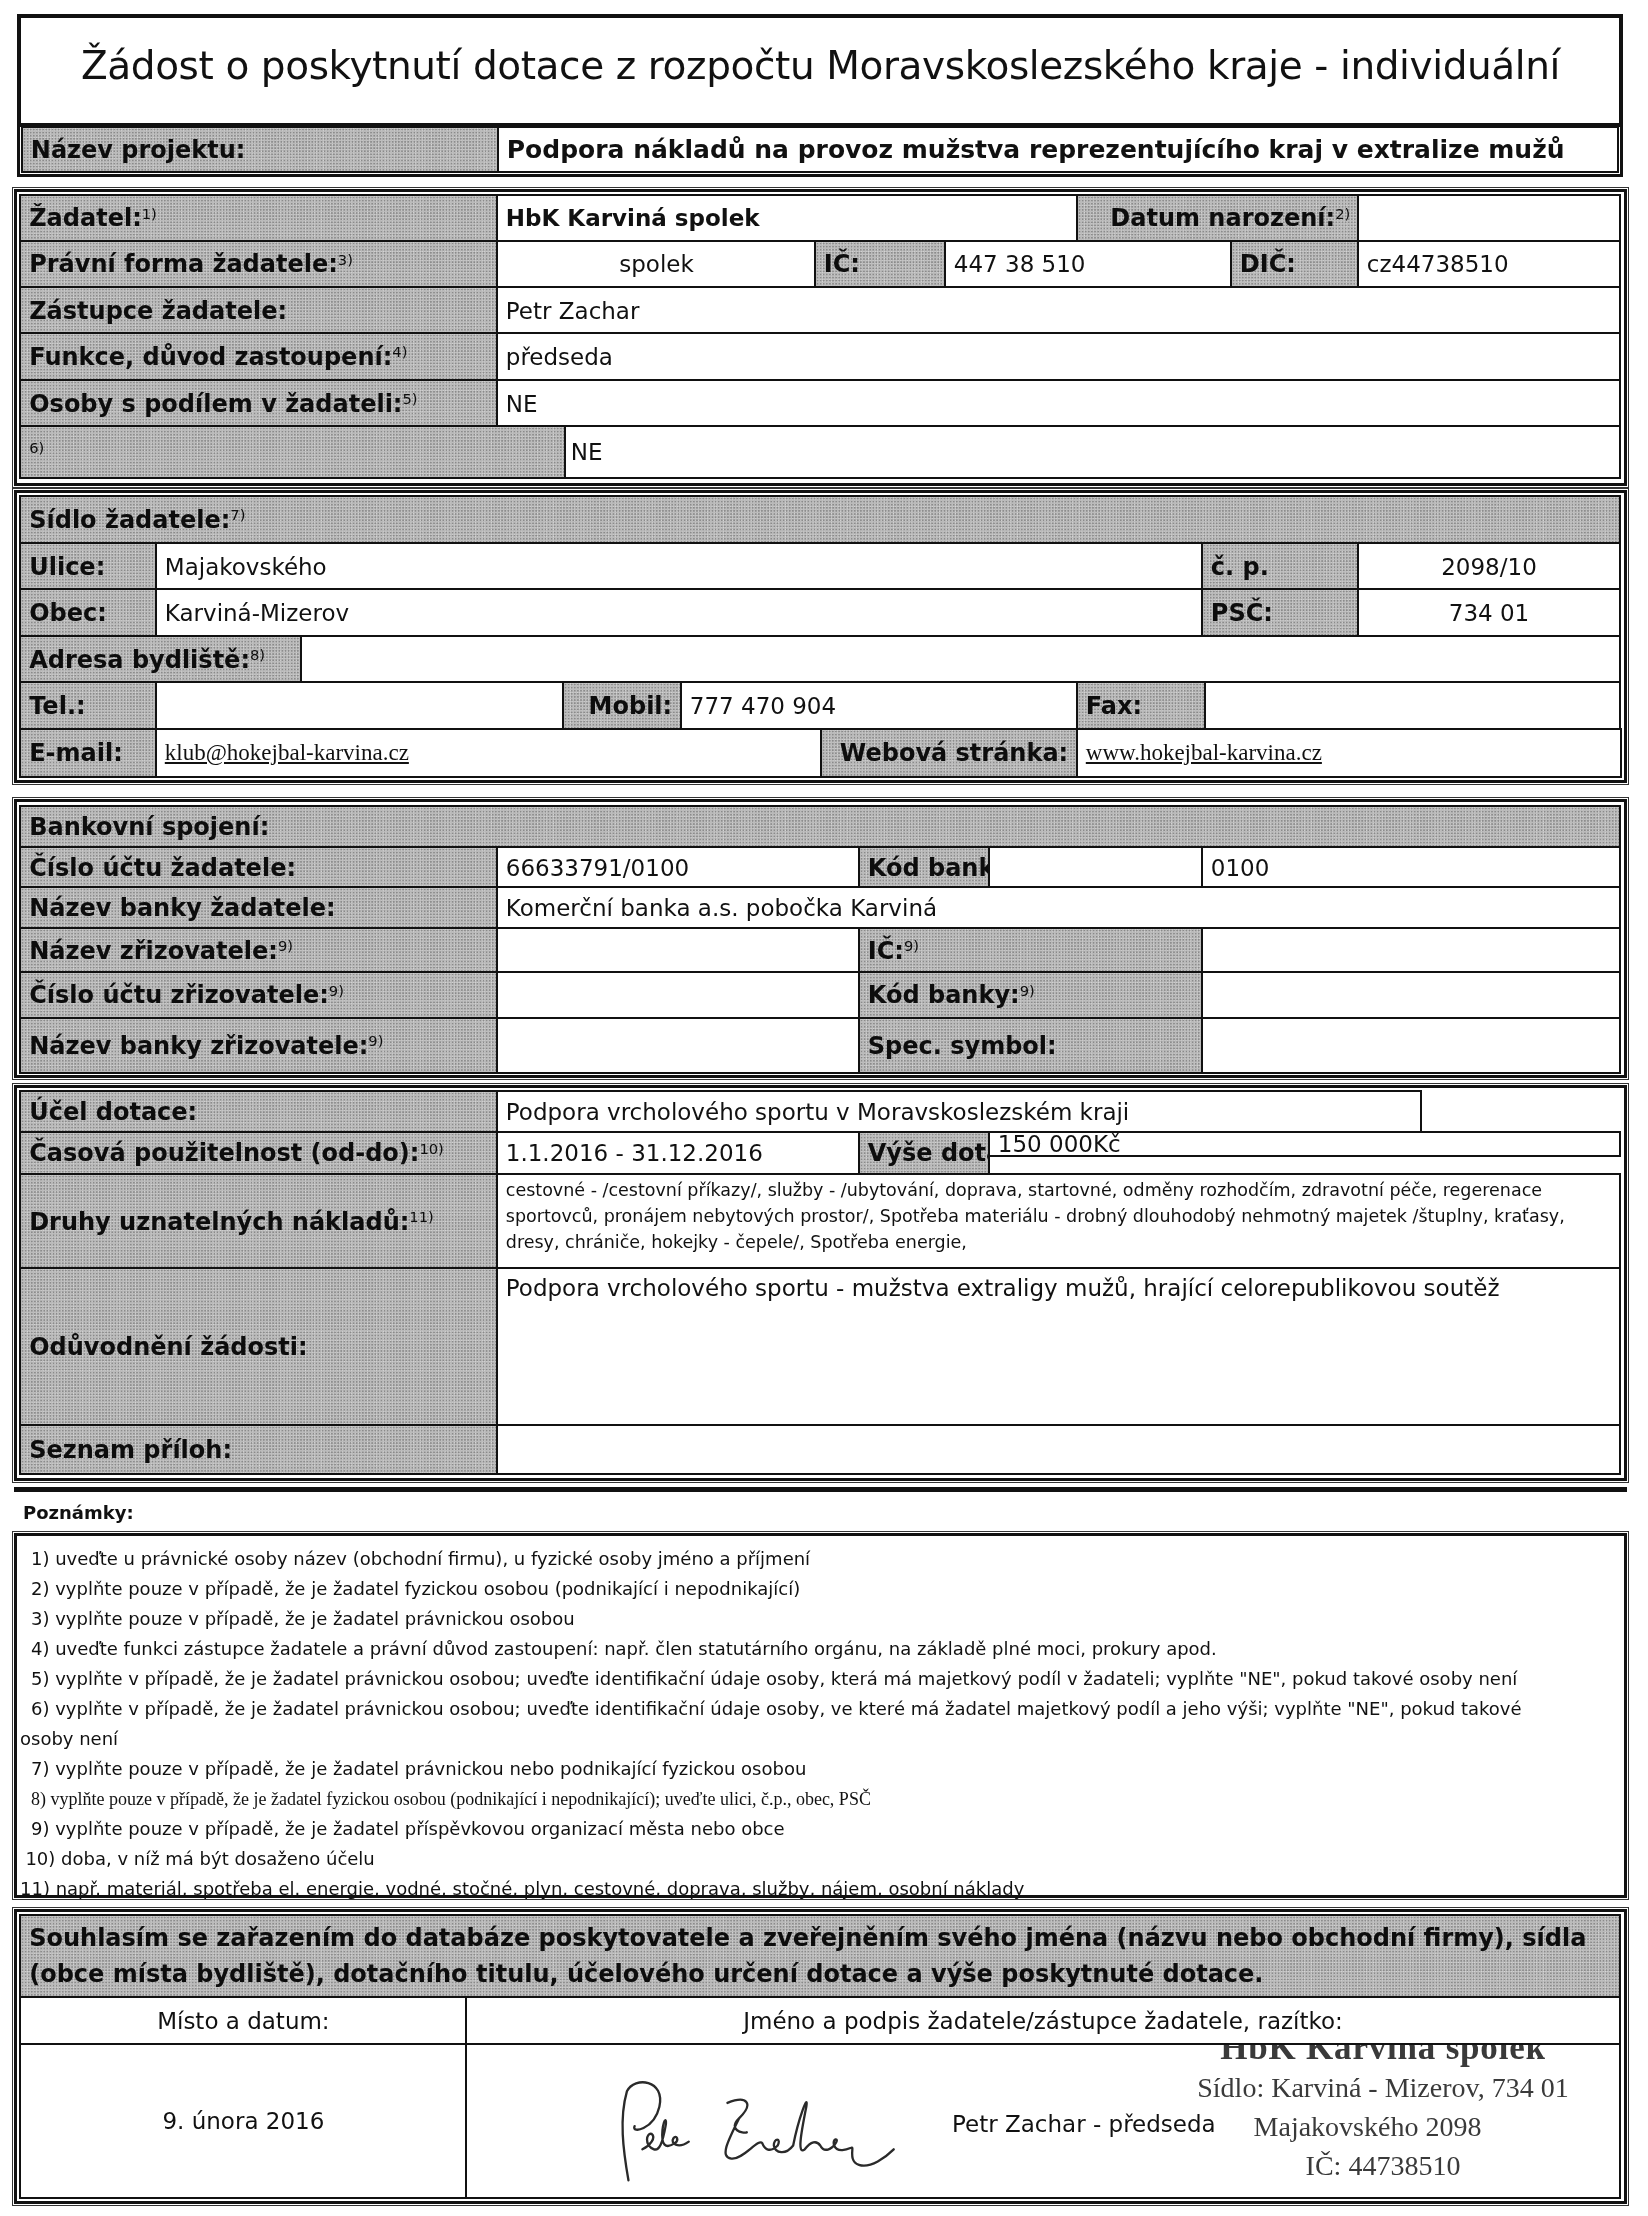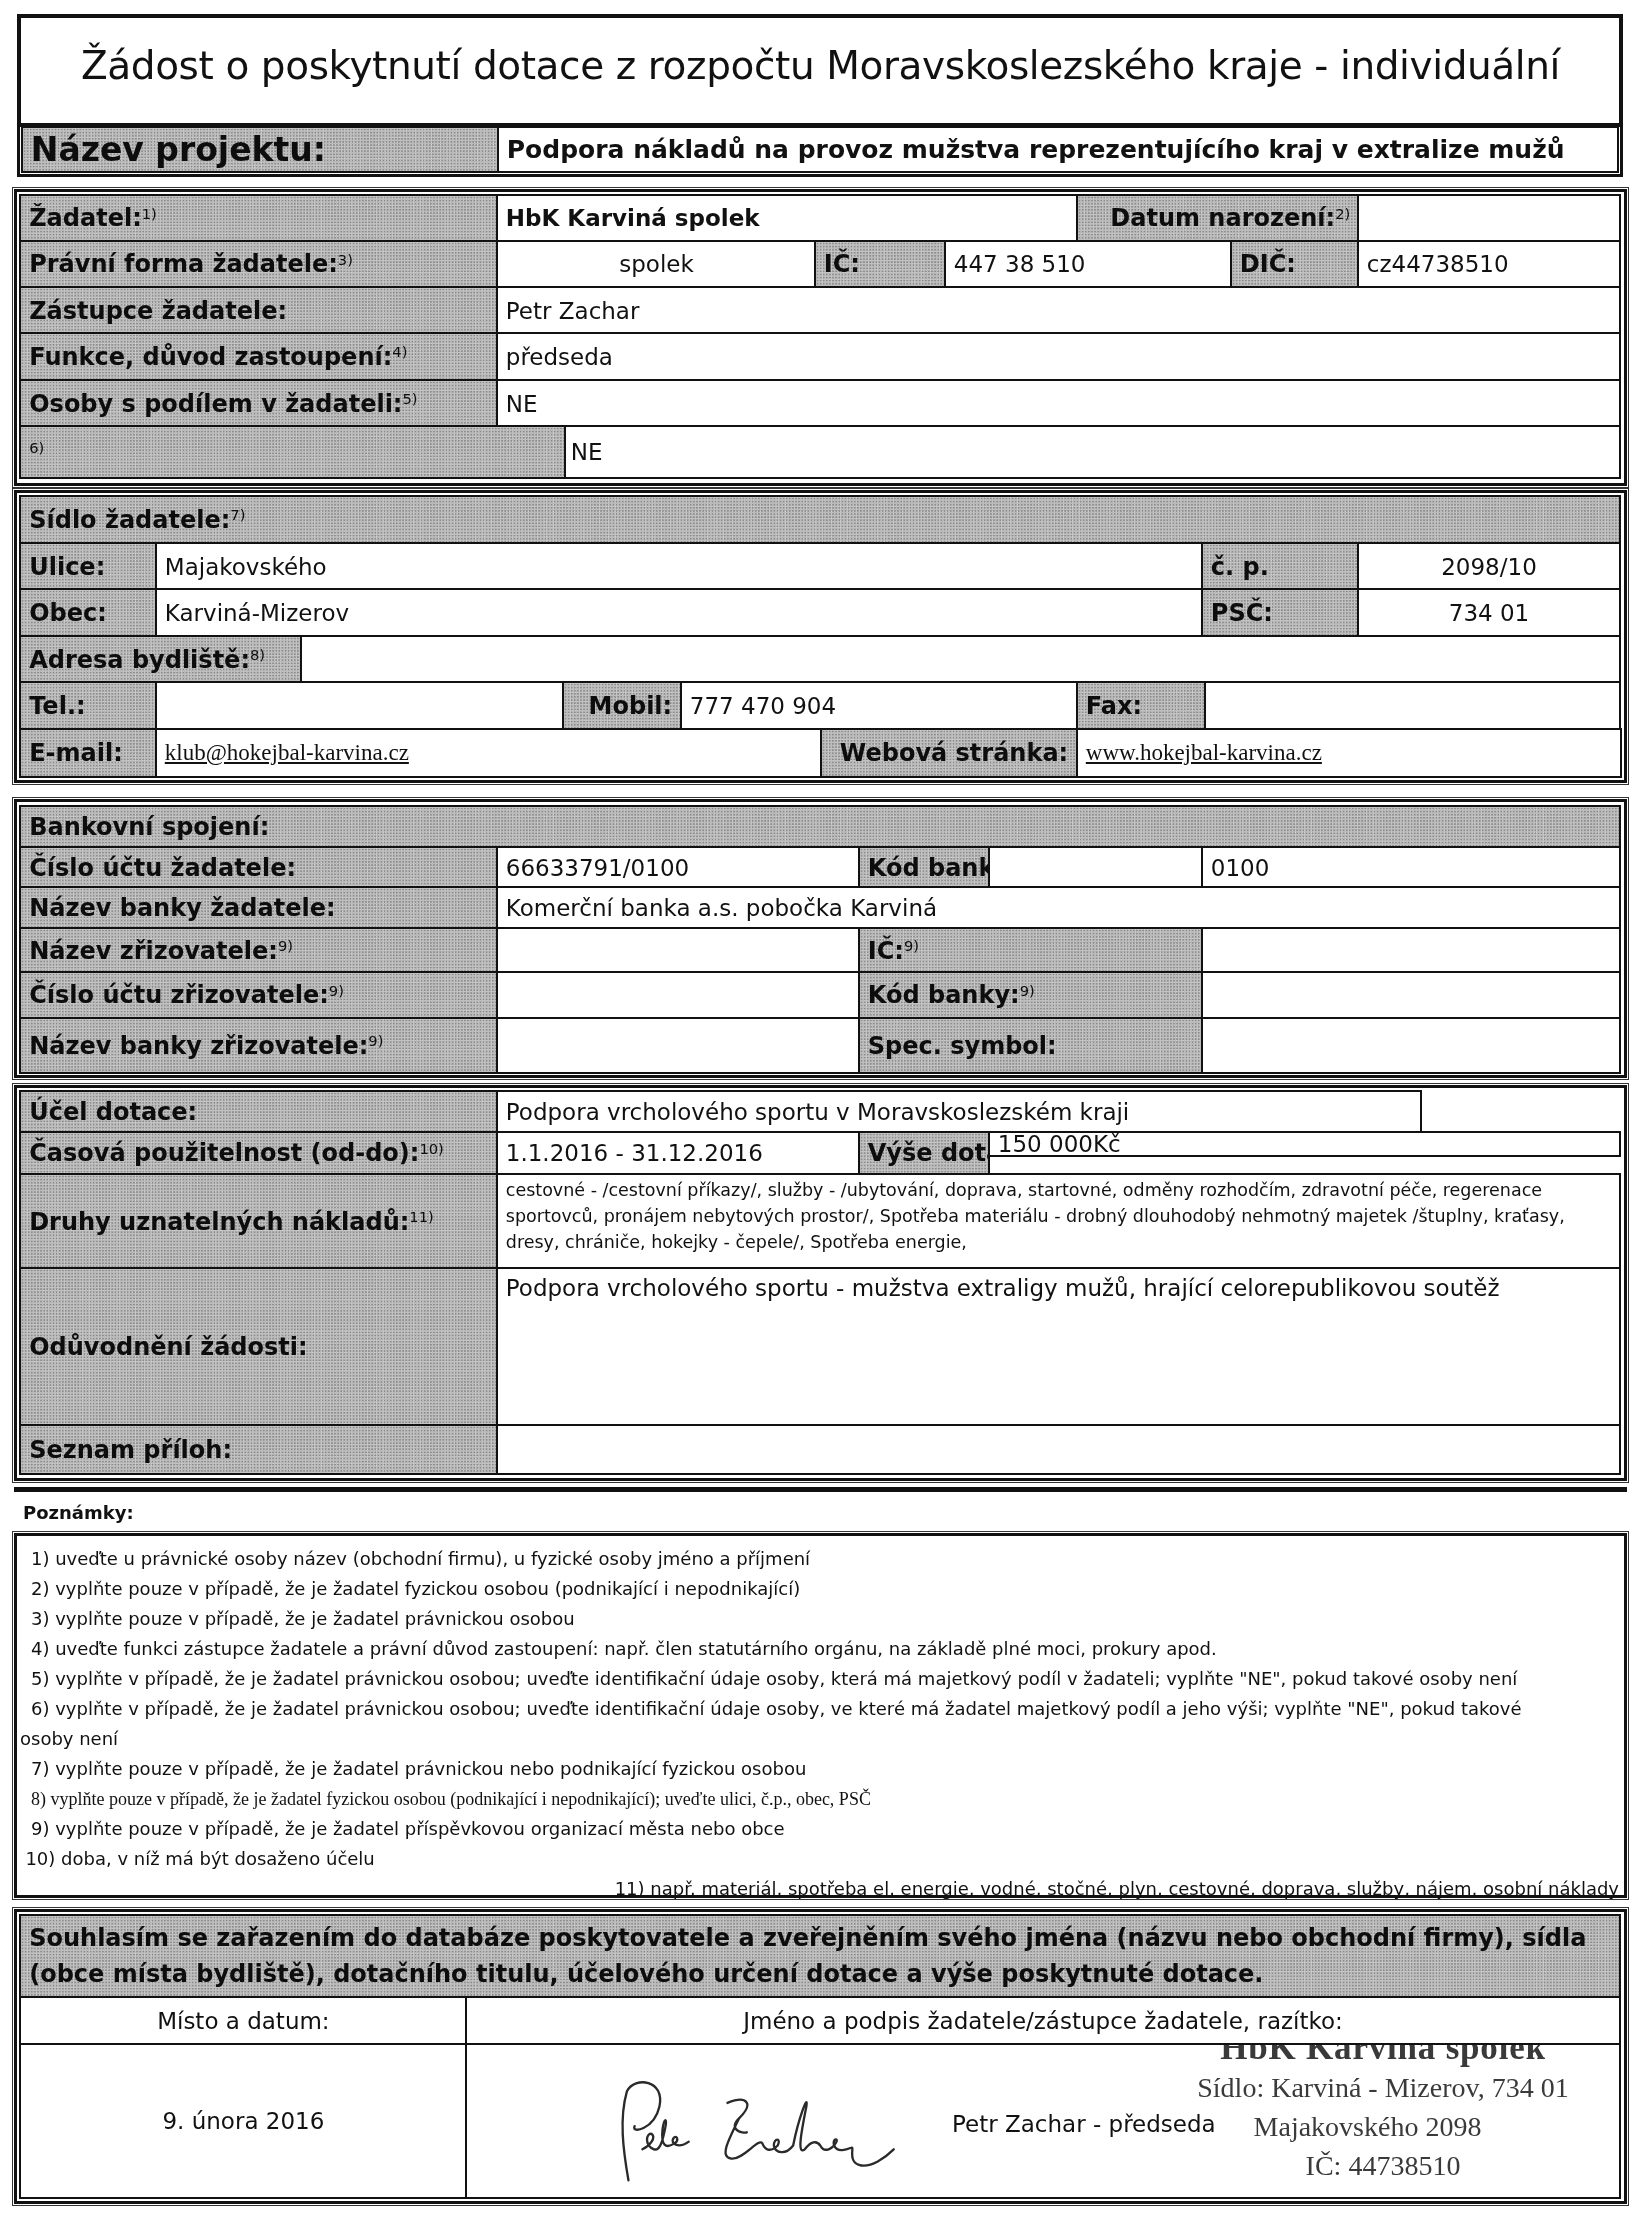--- a/index.html
+++ b/index.html
@@ -21,21 +21,21 @@
   .notes { font-size: 18px; line-height: 30px; }
   .stamp { font-family: "Liberation Serif", "DejaVu Serif", serif; color: #3a3a3a; text-align: center; }
 </style>
 </head>
 <body>
 
 <div class="frame" style="left:17px;top:14px;width:1606px;height:113px;outline:none;border-width:4.7px;"></div>
 <div class="abs" style="left:23px;top:43px;width:1595px;text-align:center;font-size:39px;letter-spacing:-0.4px;">Žádost o poskytnutí dotace z rozpočtu Moravskoslezského kraje - individuální</div>
 
 <div class="frame" style="left:17px;top:123px;width:1606px;height:54px;border-width:3.9px;outline:none;"></div>
-<div class="cell lbl" style="left:21px;top:126px;width:479px;height:47px;font-size:33px;">Název projektu:</div>
+<div class="cell lbl" style="left:21px;top:126px;width:479px;height:47px;font-size:24px;">Název projektu:</div>
 <div class="cell val bold" style="left:497px;top:126px;width:1122px;height:47px;font-size:25px;">Podpora nákladů na provoz mužstva reprezentujícího kraj v extralize mužů</div>
 
 <div class="frame" style="left:14px;top:189px;width:1613px;height:297px;"></div>
 
 <div class="cell lbl" style="left:19.4px;top:194px;width:479px;height:48px;">
   <span>Žadatel:</span>
     <sup>1)</sup>
 </div>
 <div class="cell val bold" style="left:496px;top:194px;width:582px;height:48px;">HbK Karviná  spolek</div>
 <div class="cell lbl" style="left:1076px;top:194px;width:284px;height:48px;justify-content:flex-end;">
@@ -186,21 +186,21 @@
   <div style="padding-left:11px;">2) vyplňte pouze v případě, že je žadatel fyzickou osobou (podnikající i nepodnikající)</div>
   <div style="padding-left:11px;">3) vyplňte pouze v případě, že je žadatel právnickou osobou</div>
   <div style="padding-left:11px;">4) uveďte funkci zástupce žadatele a právní důvod zastoupení: např. člen statutárního orgánu, na základě plné moci, prokury apod.</div>
   <div style="padding-left:11px;">5) vyplňte v případě, že je žadatel právnickou osobou; uveďte identifikační údaje osoby, která má majetkový podíl v žadateli; vyplňte "NE", pokud takové osoby není</div>
   <div style="padding-left:11px;">6) vyplňte v případě, že je žadatel právnickou osobou; uveďte identifikační údaje osoby, ve které má žadatel majetkový podíl a jeho výši; vyplňte "NE", pokud takové</div>
   <div style="padding-left:0;">osoby není</div>
   <div style="padding-left:11px;">7) vyplňte pouze v případě, že je žadatel právnickou nebo podnikající fyzickou osobou</div>
   <div style="padding-left:11px;font-family:Liberation Serif, serif;">8) vyplňte pouze v případě, že je žadatel fyzickou osobou (podnikající i nepodnikající); uveďte ulici, č.p., obec, PSČ</div>
   <div style="padding-left:11px;">9) vyplňte pouze v případě, že je žadatel příspěvkovou organizací města nebo obce</div>
   <div style="padding-left:5.4px;">10) doba, v níž má být dosaženo účelu</div>
-  <div style="padding-left:0;text-align:right;">11) např. materiál, spotřeba el. energie, vodné, stočné, plyn, cestovné, doprava, služby, nájem, osobní náklady</div>
+  <div style="padding-left:0;">11) např. materiál, spotřeba el. energie, vodné, stočné, plyn, cestovné, doprava, služby, nájem, osobní náklady</div>
 </div>
 
 <div class="frame" style="left:14px;top:1909px;width:1613px;height:295px;"></div>
 <div class="cell lbl" style="left:19.4px;top:1914px;width:1602px;height:84px;flex-direction:column;align-items:flex-start;justify-content:center;white-space:nowrap;font-size:24px;line-height:36px;">
   <span>Souhlasím se zařazením do databáze poskytovatele a zveřejněním svého jména (názvu nebo obchodní firmy), sídla</span>
   <span>(obce místa bydliště), dotačního titulu, účelového určení dotace a výše poskytnuté dotace.</span>
 </div>
 <div class="cell val center" style="left:19.4px;top:1996px;width:448px;height:49px;">Místo a datum:</div>
 <div class="cell val center" style="left:465px;top:1996px;width:1156px;height:49px;">Jméno a podpis žadatele/zástupce žadatele, razítko:</div>
 <div class="cell val center" style="left:19.4px;top:2043px;width:448px;height:156px;">9. února 2016</div>

